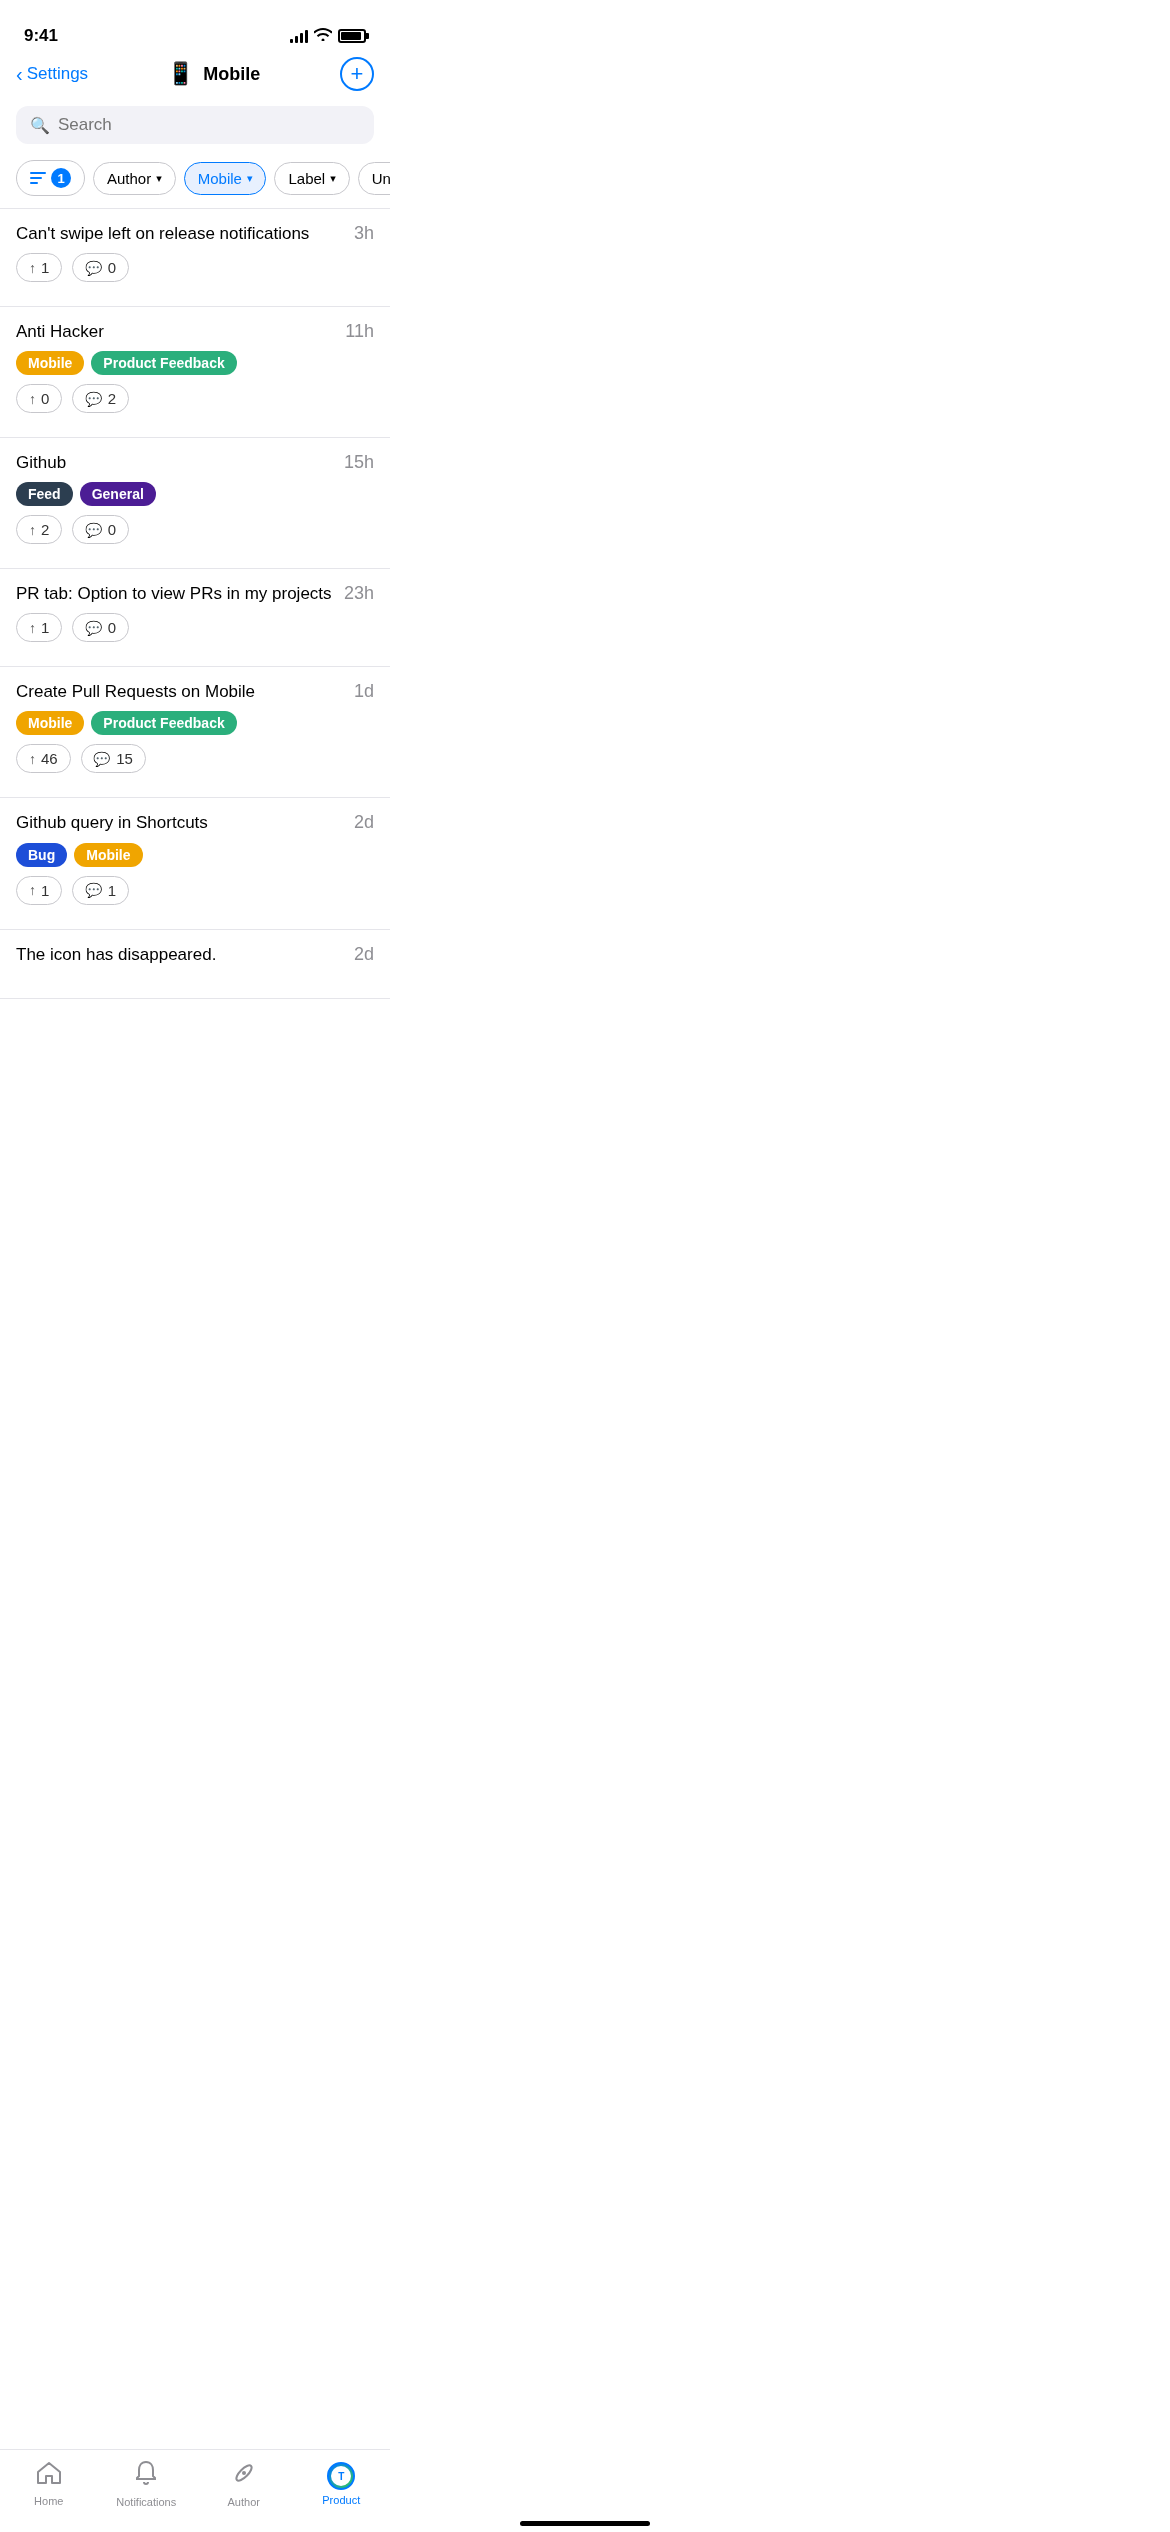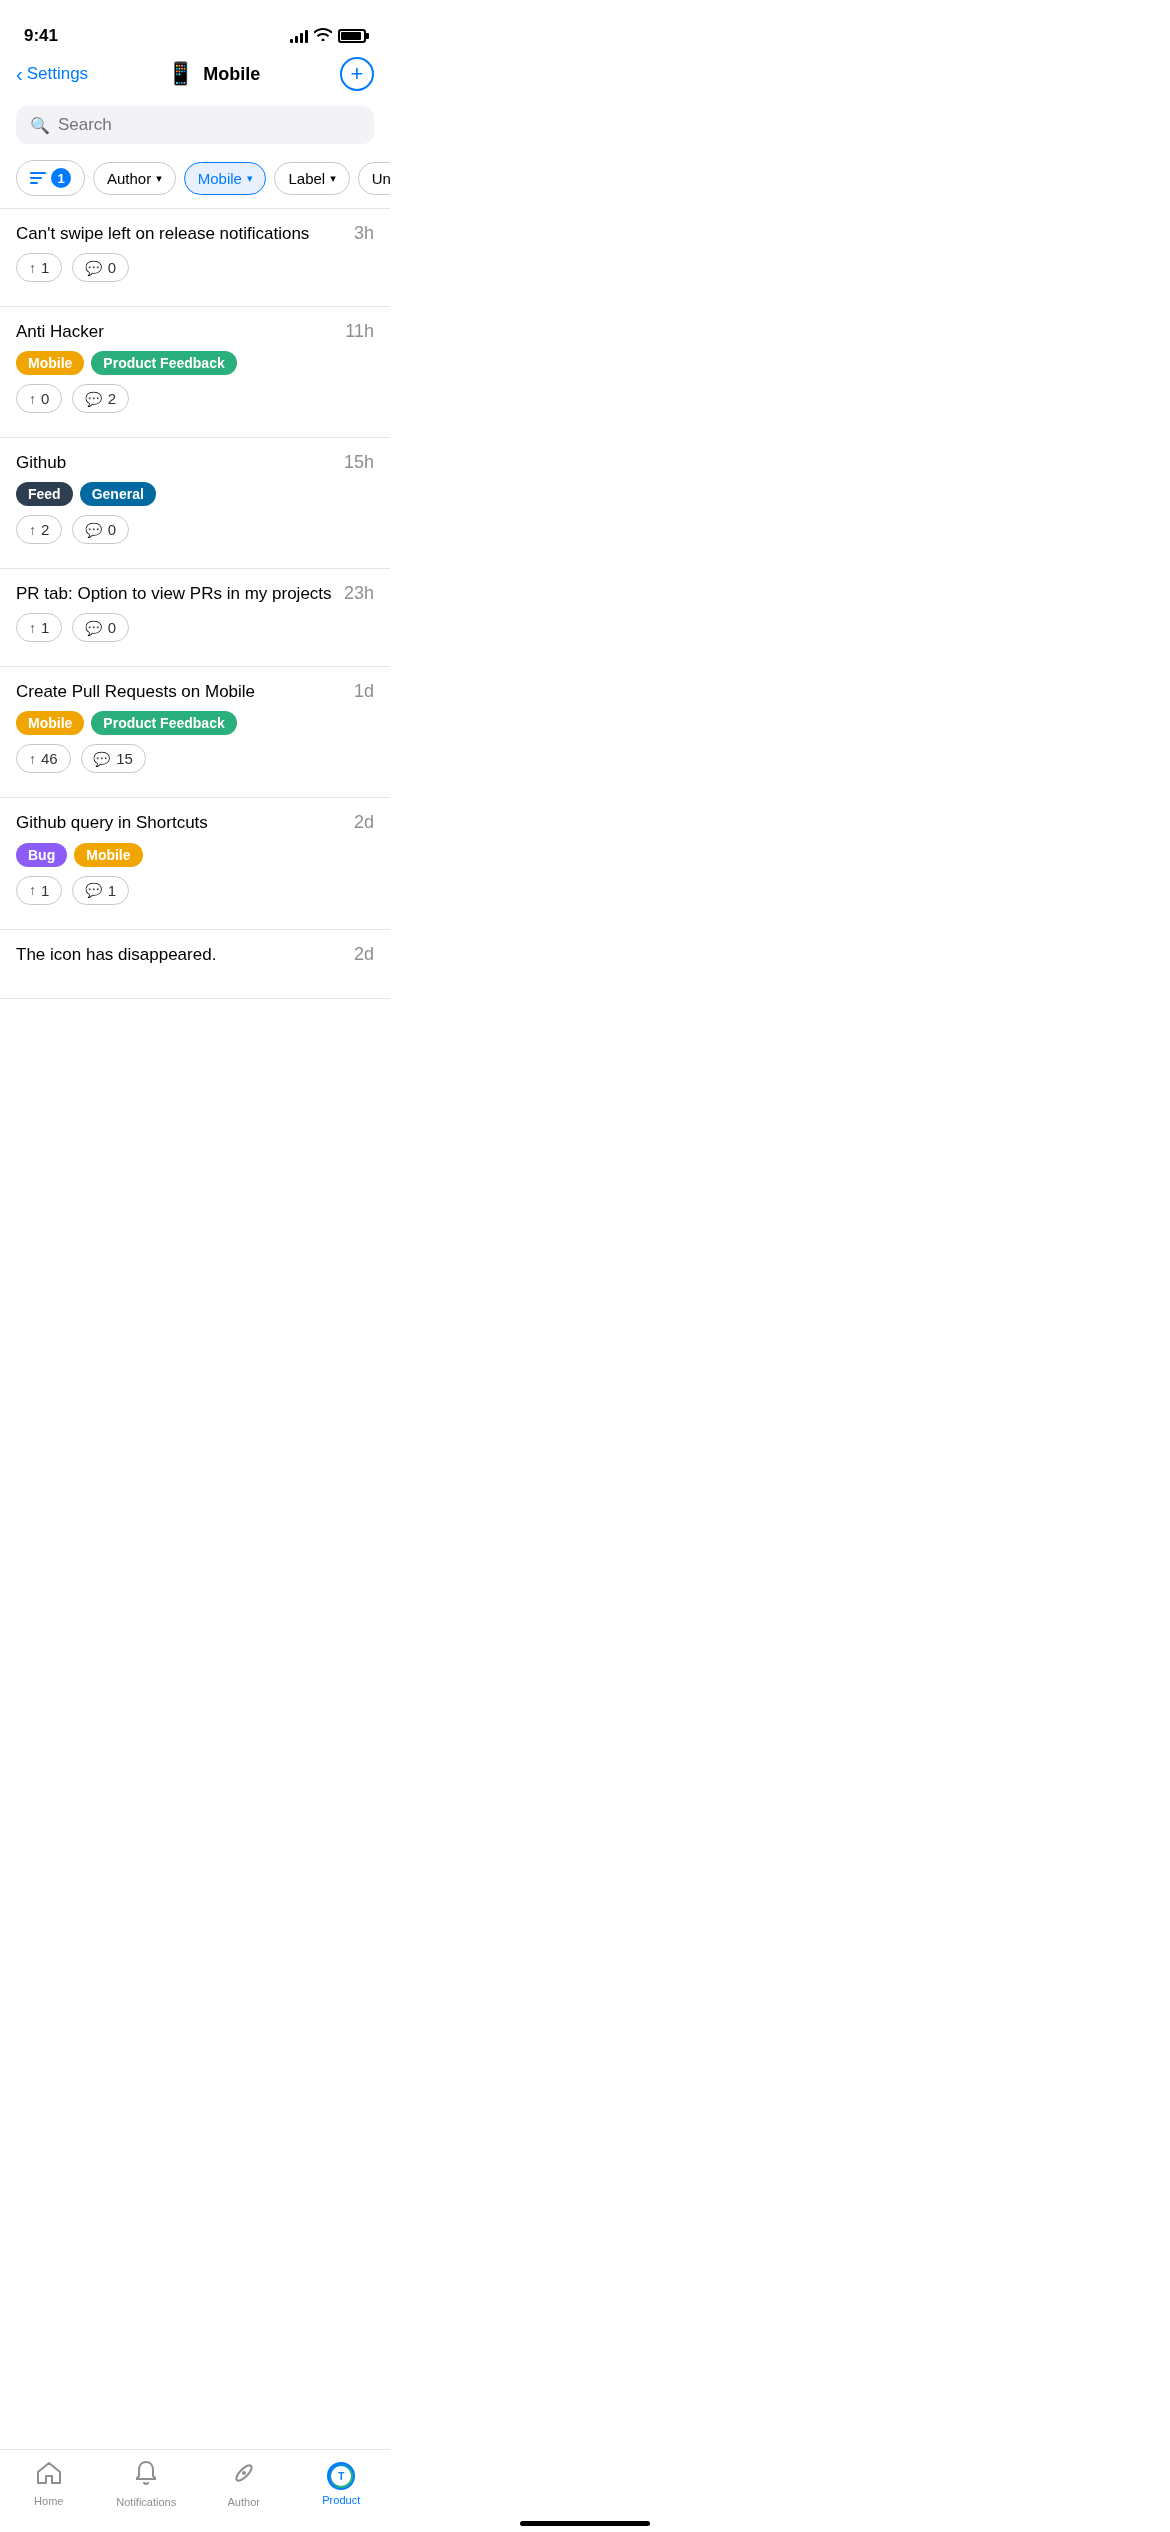--- a/index.html
+++ b/index.html
@@ -239,22 +239,22 @@
     .tag {
       padding: 4px 12px;
       border-radius: 20px;
       font-size: 14px;
       font-weight: 600;
       color: #fff;
     }
     .tag-mobile { background: #F0A500; }
     .tag-product-feedback { background: #2BAF7C; }
     .tag-feed { background: #2C3E50; }
-    .tag-general { background: #0369a1; text-align: right; }
-    .tag-bug { background: #8b5cf6; }
+    .tag-general { background: #4c1d95; text-align: right; }
+    .tag-bug { background: #1d4ed8; }
 
     .item-stats {
       display: flex;
       gap: 10px;
     }
     .stat-pill {
       display: flex;
       align-items: center;
       gap: 5px;
       border: 1.5px solid #C7C7CC;

